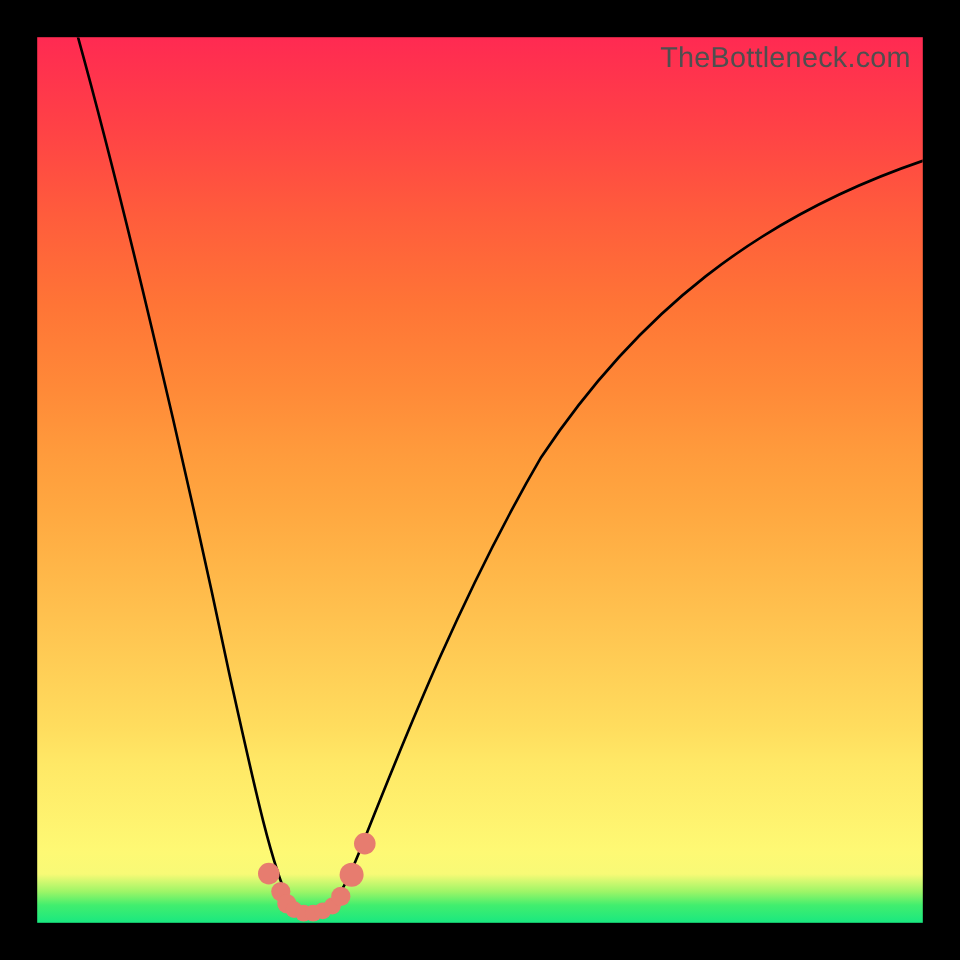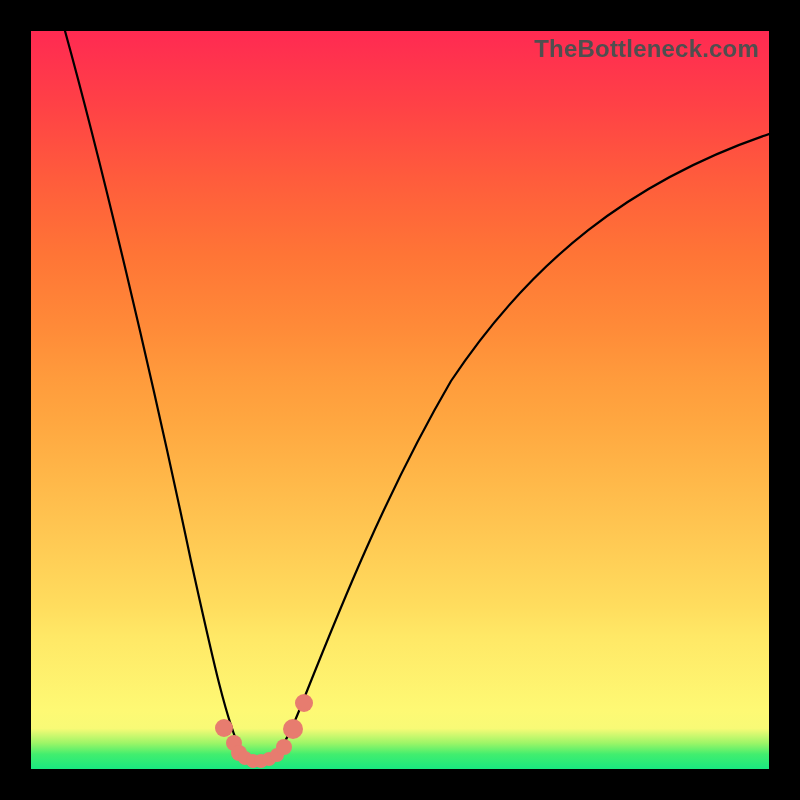--- a/index.html
+++ b/index.html
@@ -41,21 +41,21 @@
       #ff4146 90%,
       #ff2a52 100%
     );
   }
   .watermark {
     position: absolute;
     top: 4px;
     right: 10px;
     color: #4f4f4f;
     font-size: 24px;
-    font-weight: 700;
+    font-weight: 400;
     letter-spacing: 0.2px;
     z-index: 5;
   }
   svg.curve {
     position: absolute;
     left: 0;
     top: 0;
     width: 738px;
     height: 738px;
     display: block;

